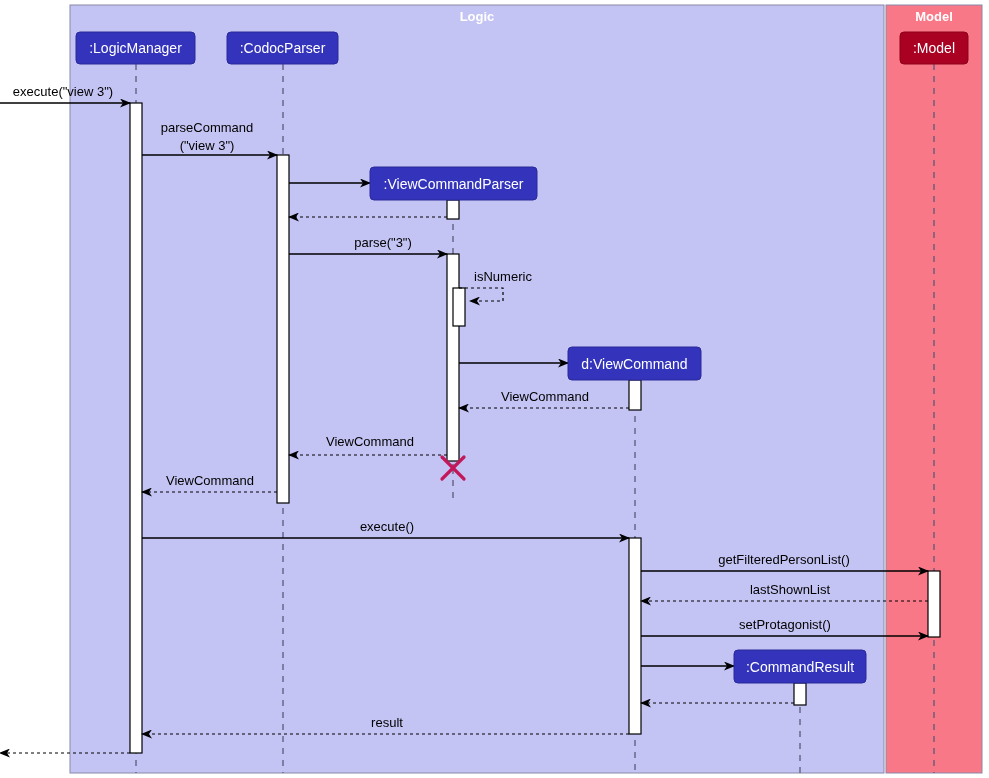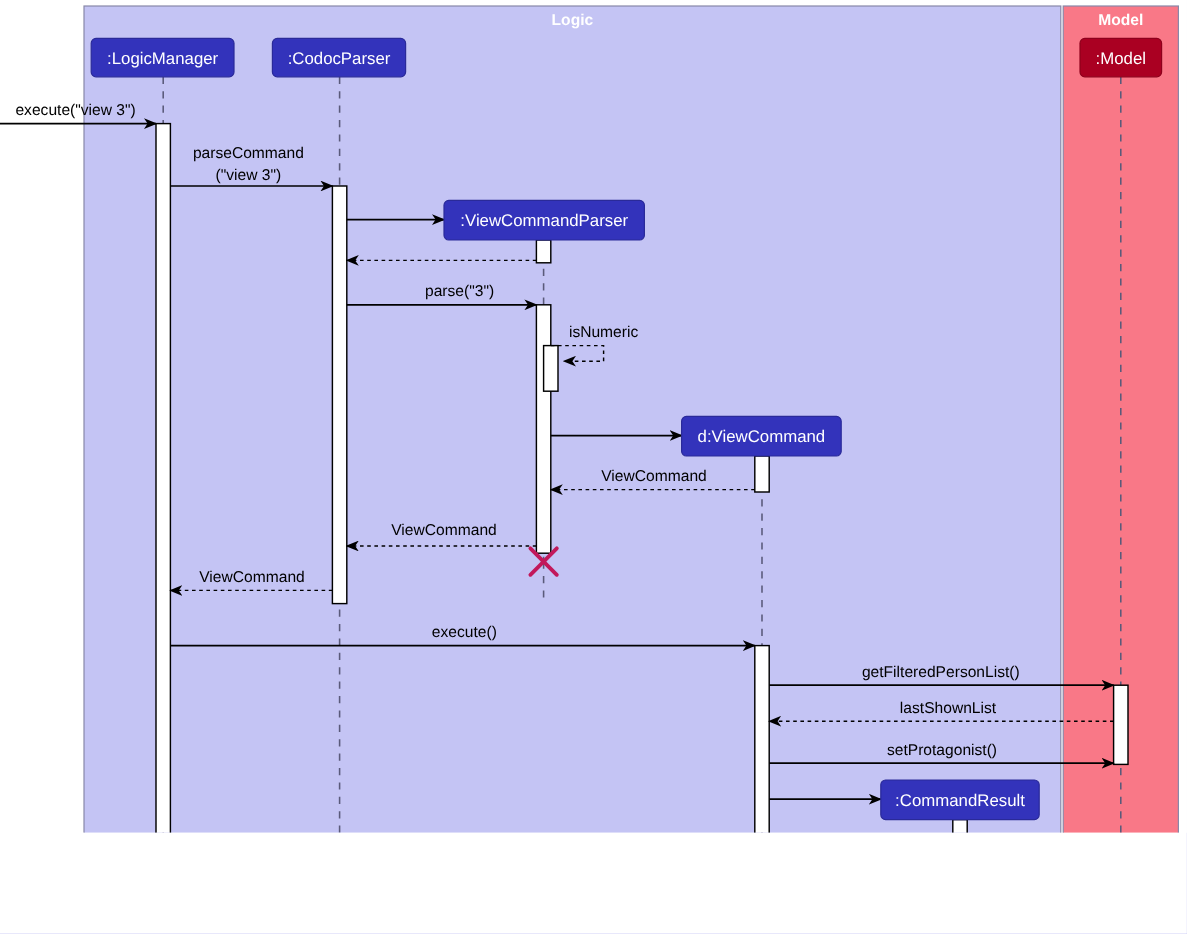--- a/index.html
+++ b/index.html
@@ -7,21 +7,21 @@
     margin: 0;
     padding: 0;
     background: #ffffff;
   }
   body {
     font-family: "Liberation Sans", sans-serif;
   }
   #diagram-root {
     position: relative;
     width: 989px;
-    height: 694px;
+    height: 778px;
     background: #ffffff;
     overflow: hidden;
     text-align: right;
   }
   #seq-svg {
     display: block;
     width: 989px;
     height: 778px;
   }
   .frame-label {

